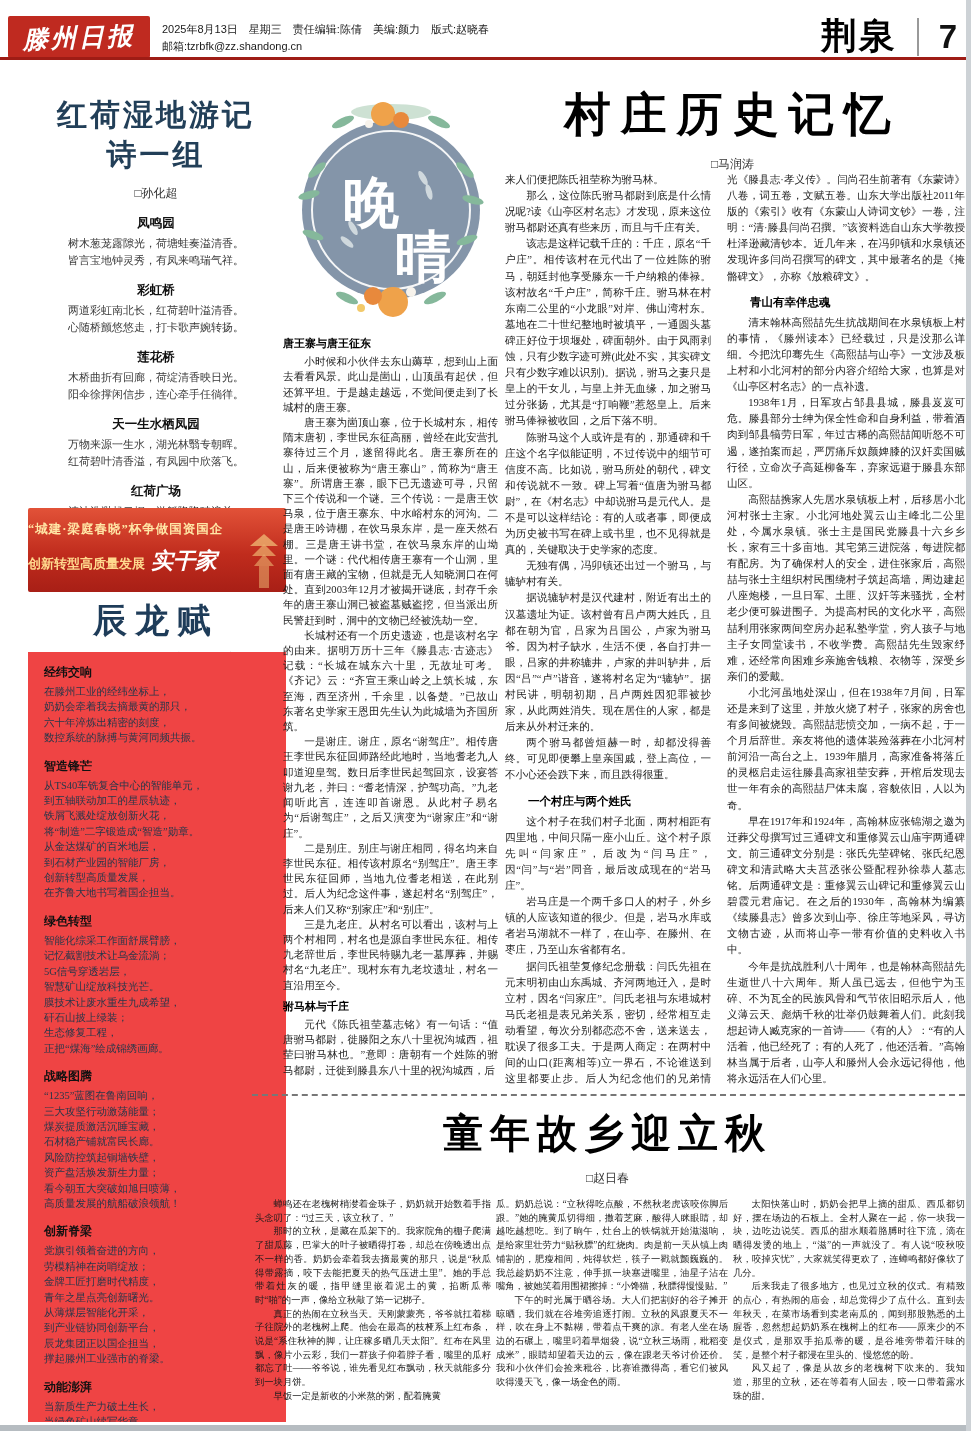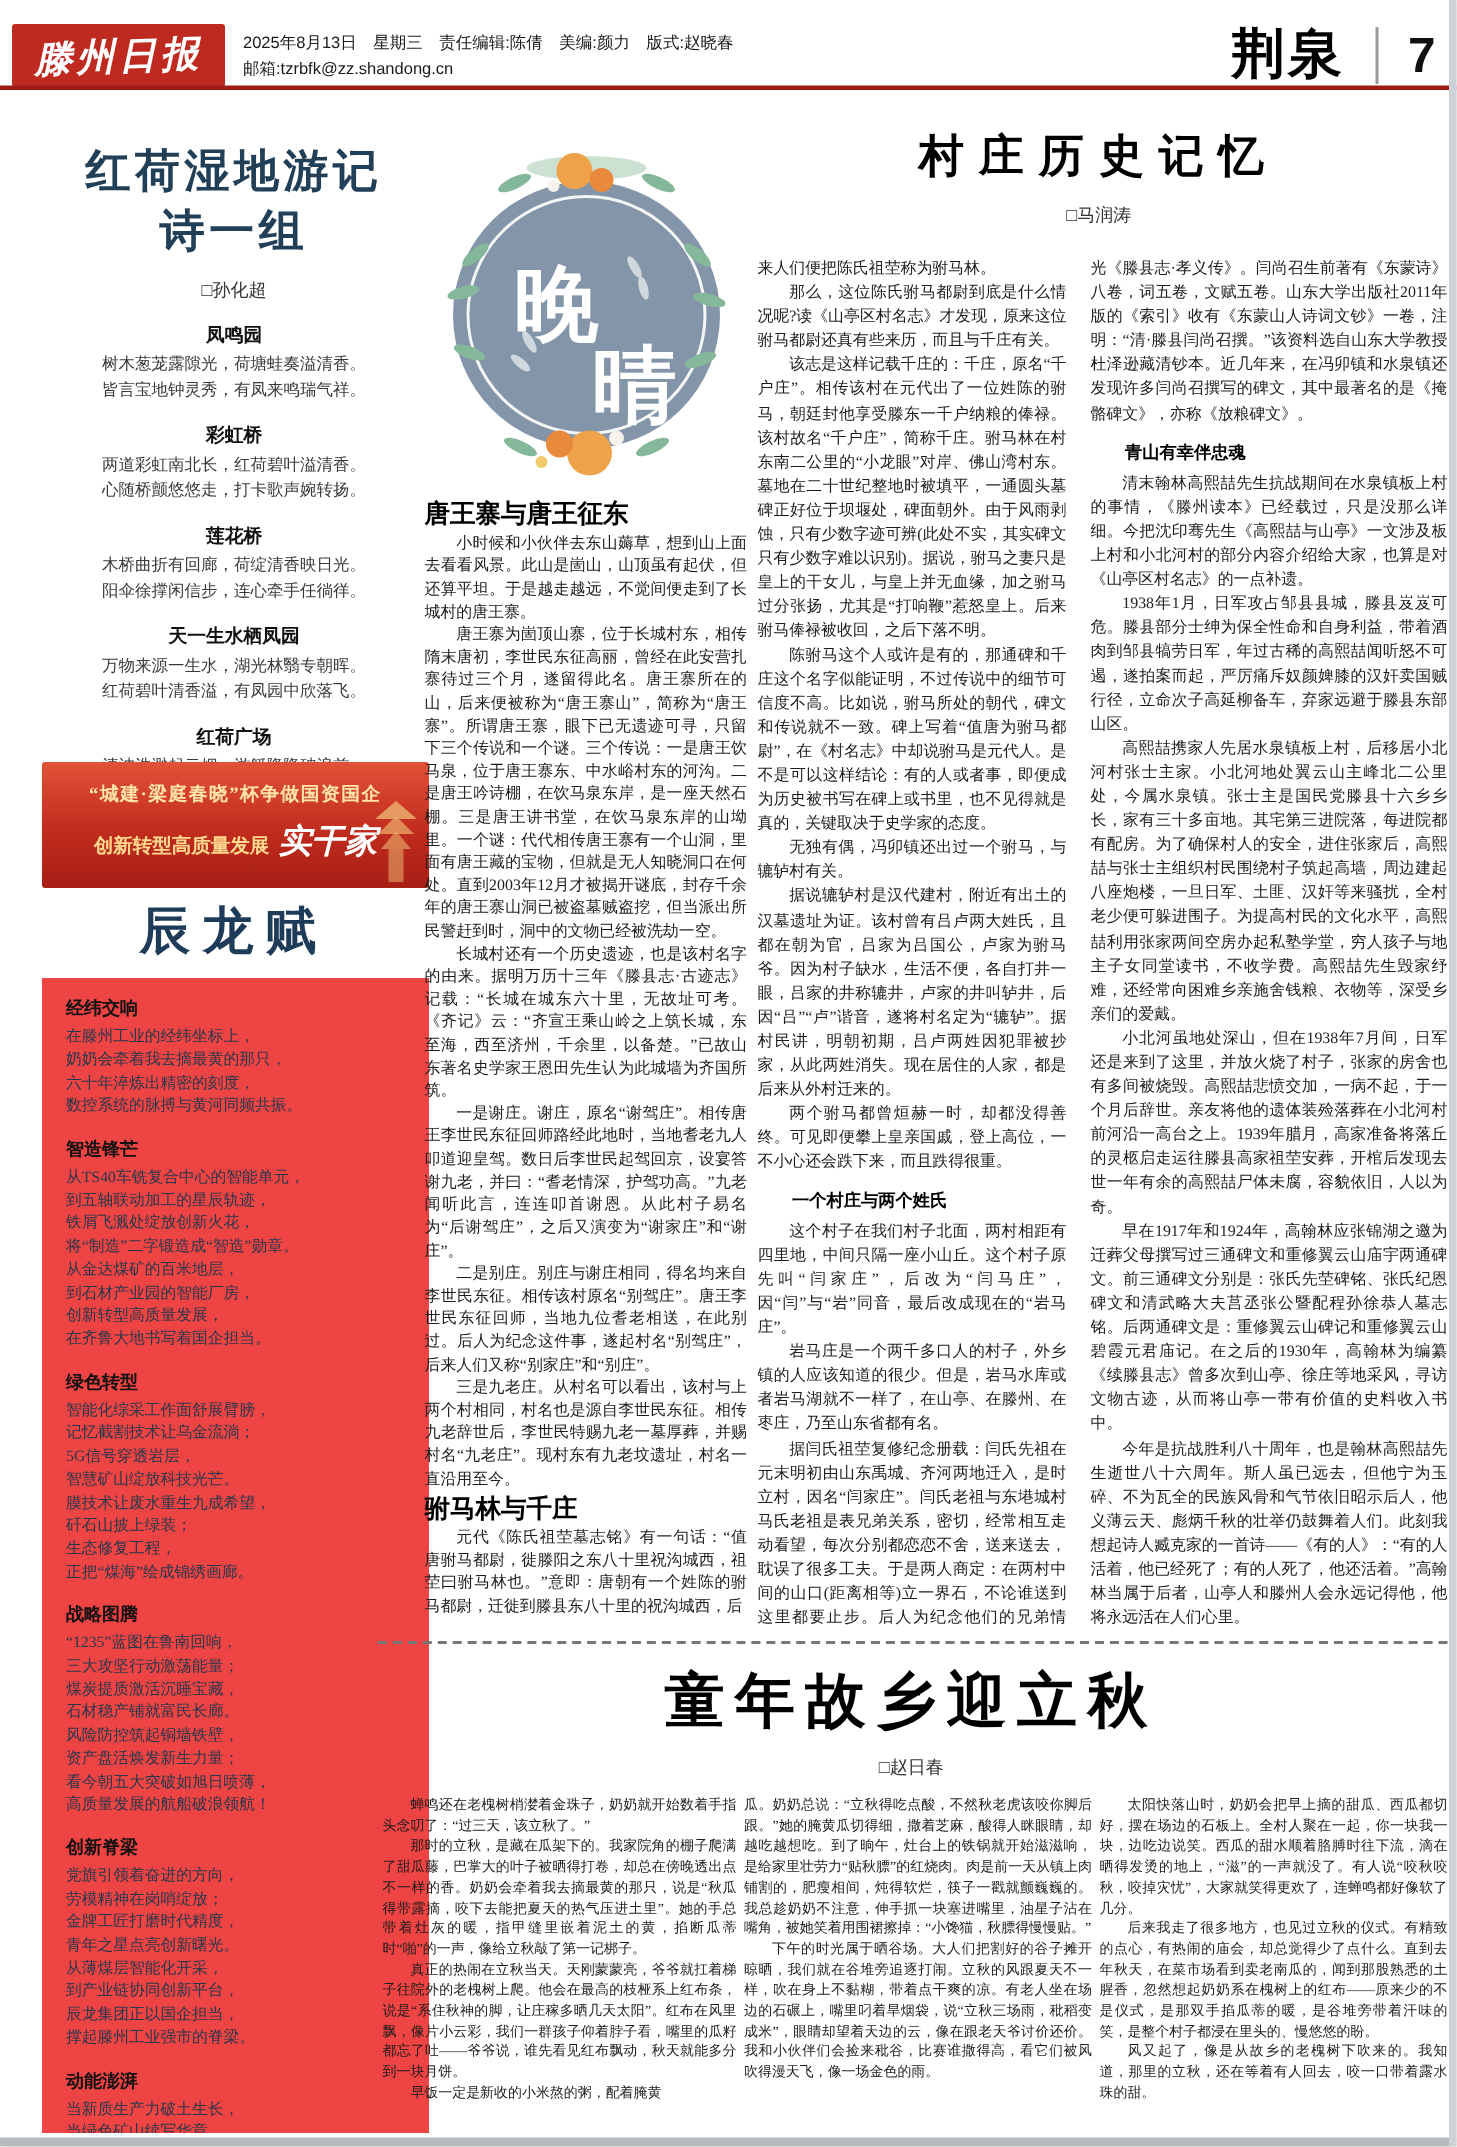--- a/index.html
+++ b/index.html
@@ -23,21 +23,21 @@
   .poems{position:absolute;left:30px;top:95px;width:252px;text-align:center;}
   .poems-title{font-size:30px;font-weight:bold;color:#223f58;letter-spacing:3px;line-height:40px;}
   .byline{font-size:12px;color:#333;margin-top:10px;}
   .poem{margin-top:13px;}
   .poem-t{font-size:12.5px;font-weight:bold;color:#111;margin-bottom:3px;
         font-family:"Liberation Sans",sans-serif;}
   .poem-l{font-size:11px;color:#3a3a3a;line-height:17px;}
   
   .banner{position:absolute;left:28px;top:508px;width:258px;height:84px;
         background:linear-gradient(180deg,#e25238 0%,#c02c1d 55%,#a81f16 100%);
-        border-radius:2px;overflow:hidden;color:#ffe6a6;text-align:center;}
+        border-radius:2px;overflow:hidden;color:#ffe6a6;}
   .banner .b1{font-size:12.5px;font-weight:bold;margin-top:13px;letter-spacing:1px;}
   .banner .b2{font-size:13px;font-weight:bold;margin-top:8px;color:#ffd98e;}
   .banner .b3{font-size:22px;font-style:italic;color:#fff;margin-left:6px;
         font-family:"Liberation Serif",serif;}
   .banner svg{position:absolute;right:4px;bottom:2px;opacity:.8;}
   
   .fu-head{position:absolute;left:30px;top:598px;width:252px;text-align:center;}
   .fu-title{font-size:34px;font-weight:bold;color:#1e3c59;letter-spacing:8px;}
   .fu-sub{font-size:13px;font-weight:bold;color:#2b2b2b;margin-top:6px;}
   .fu-author{font-size:12px;color:#333;margin-top:6px;}
@@ -45,27 +45,27 @@
         box-sizing:border-box;padding:12px 16px;overflow:hidden;}
   .fu-sec{margin-bottom:12px;}
   .fu-sec-t{font-size:12px;font-weight:bold;color:#111;margin-bottom:3px;
         font-family:"Liberation Sans",sans-serif;}
   .fu-line{font-size:10.5px;color:#27374a;line-height:15.4px;}
   
   .midcol{position:absolute;left:283px;top:96px;width:215px;height:990px;overflow:hidden;}
   .badge-wrap{width:192px;margin:4px auto 14px auto;}
   .artbody{font-size:10.6px;line-height:15.2px;text-align:justify;color:#1c1c1c;}
   .artbody .para{text-indent:2em;}
-  .sub-flush{font-size:17px;font-weight:bold;color:#000;margin:6px 0 3px 0;
-        font-family:Liberation Mono, monospace;}
+  .sub-flush{font-size:11px;font-weight:bold;color:#000;margin:6px 0 3px 0;
+        font-family:Liberation Sans, sans-serif;}
   .sub-indent{font-size:11.5px;font-weight:bold;color:#000;margin:9px 0 5px 0;text-indent:2em;
         font-family:"Liberation Sans",sans-serif;}
   
   .v-head{position:absolute;left:500px;top:84px;width:465px;text-align:center;}
-  .v-title{font-size:30px;font-weight:bold;color:#000;letter-spacing:10px;}
+  .v-title{font-size:46px;font-weight:bold;color:#000;letter-spacing:10px;}
   .v-author{font-size:12px;color:#333;margin-top:10px;}
   .cola{position:absolute;left:505px;top:172px;width:206px;height:912px;overflow:hidden;}
   .colb{position:absolute;left:727px;top:172px;width:238px;height:912px;overflow:hidden;}
   .cola .artbody,.colb .artbody{font-size:10.6px;line-height:16.1px;}
   .cont{text-indent:0;}
   
   .dashes{position:absolute;left:252px;top:1094px;width:713px;border-top:2px dashed #777;}
   
   .a-head{position:absolute;left:250px;top:1106px;width:715px;text-align:center;}
   .a-title{font-size:40px;font-weight:bold;color:#000;letter-spacing:7px;}

